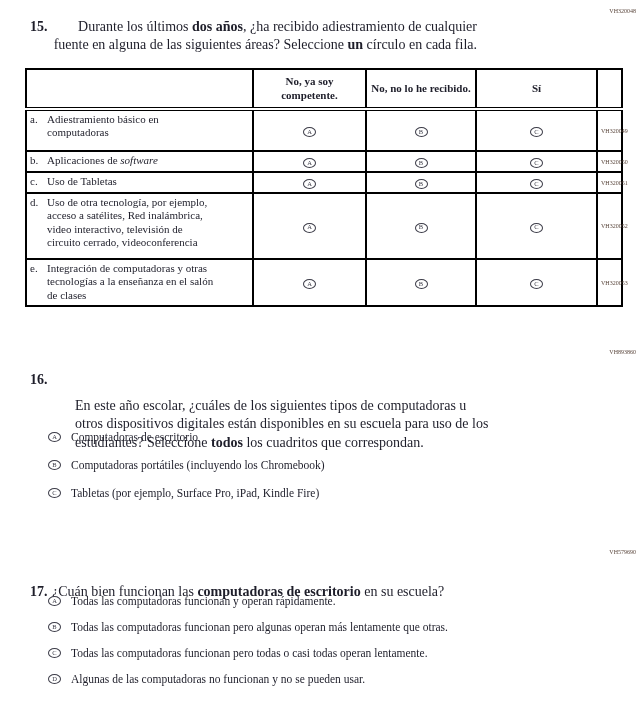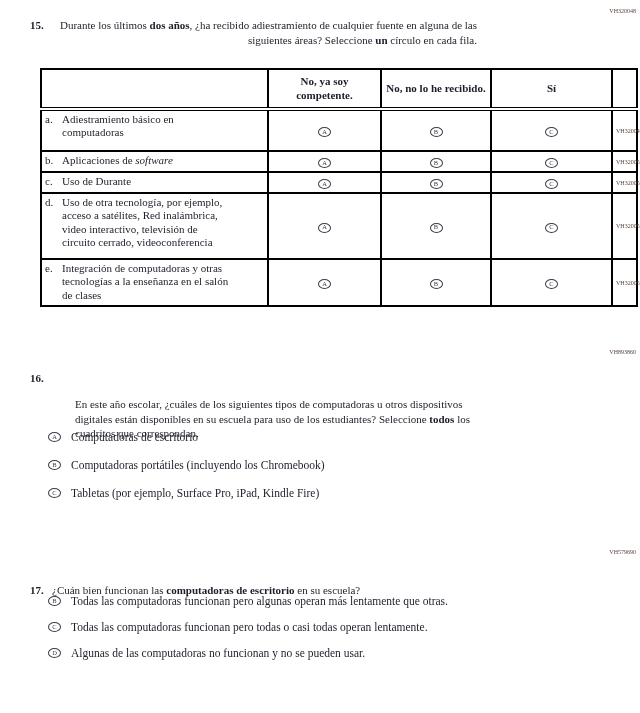--- a/index.html
+++ b/index.html
@@ -20,21 +20,21 @@
     letter-spacing: 0;
     color: #5a463c;
   }
   #code-q15 { top: 8px; }
   #code-q16 { top: 349px; }
   #code-q17 { top: 549px; }
 
   .question {
     position: absolute;
     display: flex;
-    font-size: 11px;
+    font-size: 14px;
     line-height: 1.32;
   }
   .qnum { font-weight: bold; width: 22px; flex-shrink: 0; }
   .qtext { }
   #q15-block { top: 18px; left: 30px; }
   #q15-block .qtext { width: 425px; text-align: right; }
   #q16-block { top: 371px; left: 30px; gap: 23px; }
   #q16-block .qtext { width: 420px; margin-top: 26px; }
   #q17-block { top: 563px; left: 30px; margin-top: 20px; }
   #q17-block .qtext { width: 560px; }
@@ -42,21 +42,20 @@
   .i { font-style: italic; }
 
   table.grid {
     position: absolute;
     top: 68px;
     left: 25px;
     width: 596px;
     border-collapse: collapse;
     table-layout: fixed;
     font-size: 11px;
-    margin-left: 15px;
   }
   table.grid col.c-label { width: 227px; }
   table.grid col.c-opt1  { width: 113px; }
   table.grid col.c-opt2  { width: 110px; }
   table.grid col.c-opt3  { width: 121px; }
   table.grid col.c-code  { width: 25px; }
   table.grid th, table.grid td {
     border: 2px solid #000000;
   }
   table.grid thead th {
@@ -165,21 +164,21 @@
         </td>
         <td class="bubble-cell"><span class="bubble">A</span></td>
         <td class="bubble-cell"><span class="bubble">B</span></td>
         <td class="bubble-cell"><span class="bubble">C</span></td>
         <td class="code-cell">VH320050</td>
       </tr>
       <tr class="r-c">
         <td class="label-cell">
           <div class="label-flex">
             <span class="row-letter">c.</span>
-            <span class="row-label-text">Uso de Durante</span>
+            <span class="row-label-text">Uso de Tabletas</span>
           </div>
         </td>
         <td class="bubble-cell"><span class="bubble">A</span></td>
         <td class="bubble-cell"><span class="bubble">B</span></td>
         <td class="bubble-cell"><span class="bubble">C</span></td>
         <td class="code-cell">VH320051</td>
       </tr>
       <tr class="r-d">
         <td class="label-cell">
           <div class="label-flex">
@@ -231,20 +230,24 @@
 
   <span class="vcode" id="code-q17">VH579690</span>
 
   <div class="question" id="q17-block">
     <span class="qnum">17.</span>
     <span class="qtext"><span>¿Cuán bien funcionan las </span><span class="b">computadoras de escritorio</span><span> en su escuela?</span></span>
   </div>
 
   <div class="options" id="q17-options">
     <div class="opt">
+      <span class="bubble">A</span>
+      <span class="opt-text">Todas las computadoras funcionan y operan rápidamente.</span>
+    </div>
+    <div class="opt">
       <span class="bubble">B</span>
       <span class="opt-text">Todas las computadoras funcionan pero algunas operan más lentamente que otras.</span>
     </div>
     <div class="opt">
       <span class="bubble">C</span>
       <span class="opt-text">Todas las computadoras funcionan pero todas o casi todas operan lentamente.</span>
     </div>
     <div class="opt">
       <span class="bubble">D</span>
       <span class="opt-text">Algunas de las computadoras no funcionan y no se pueden usar.</span>

